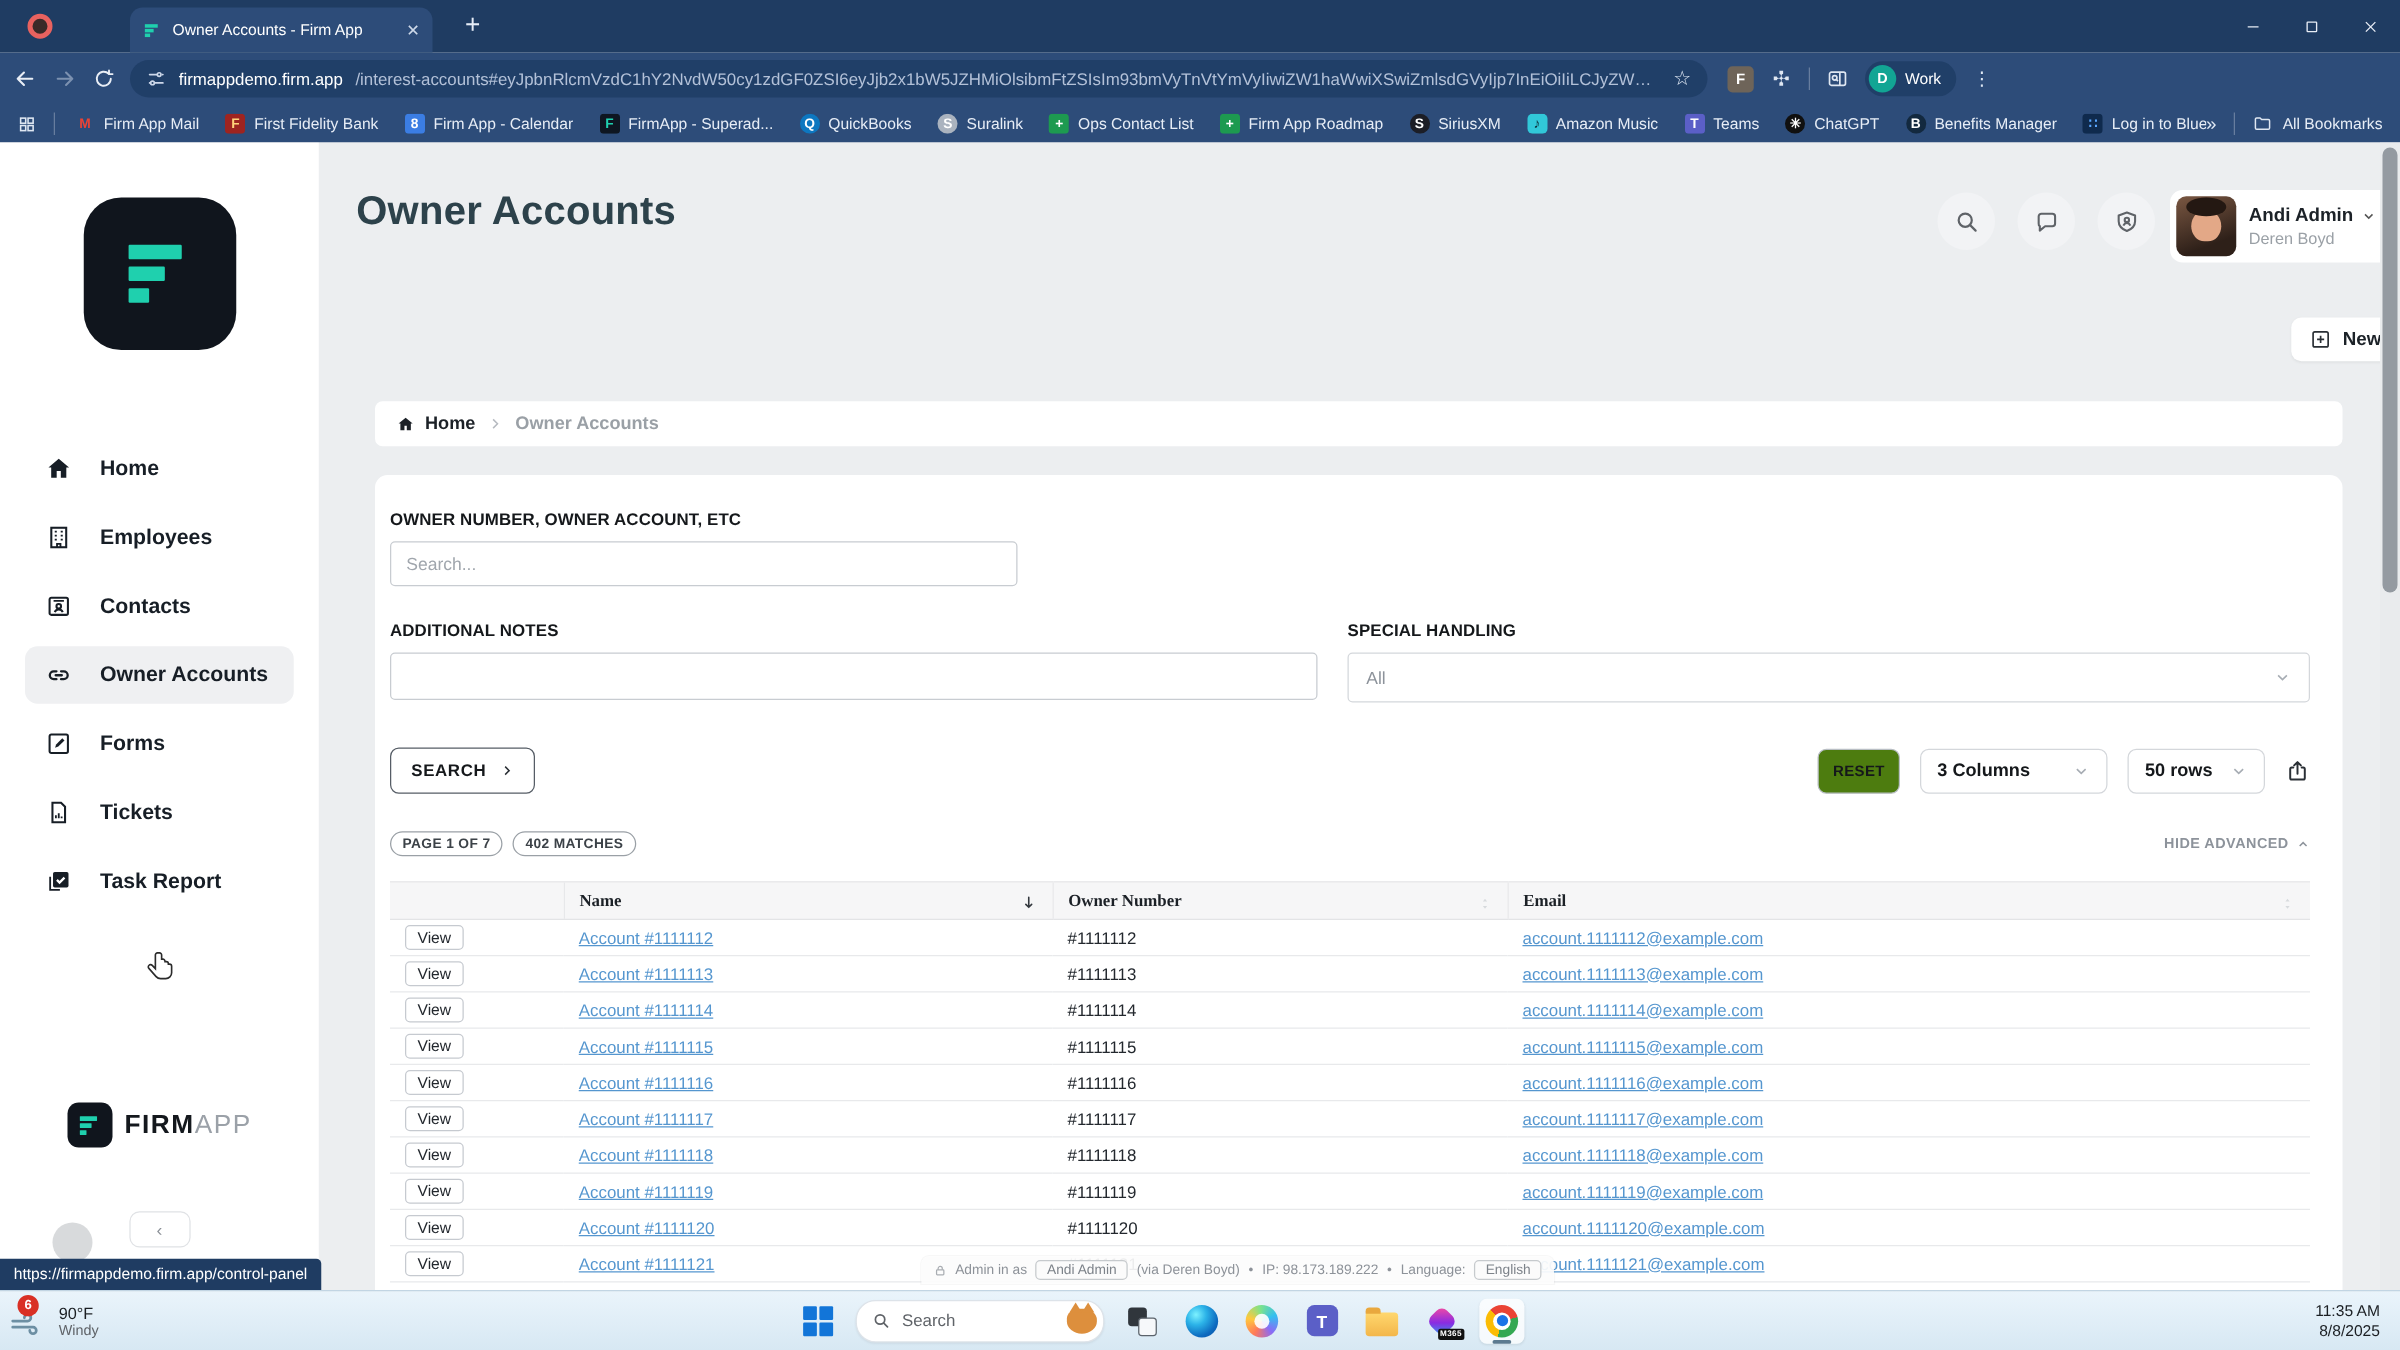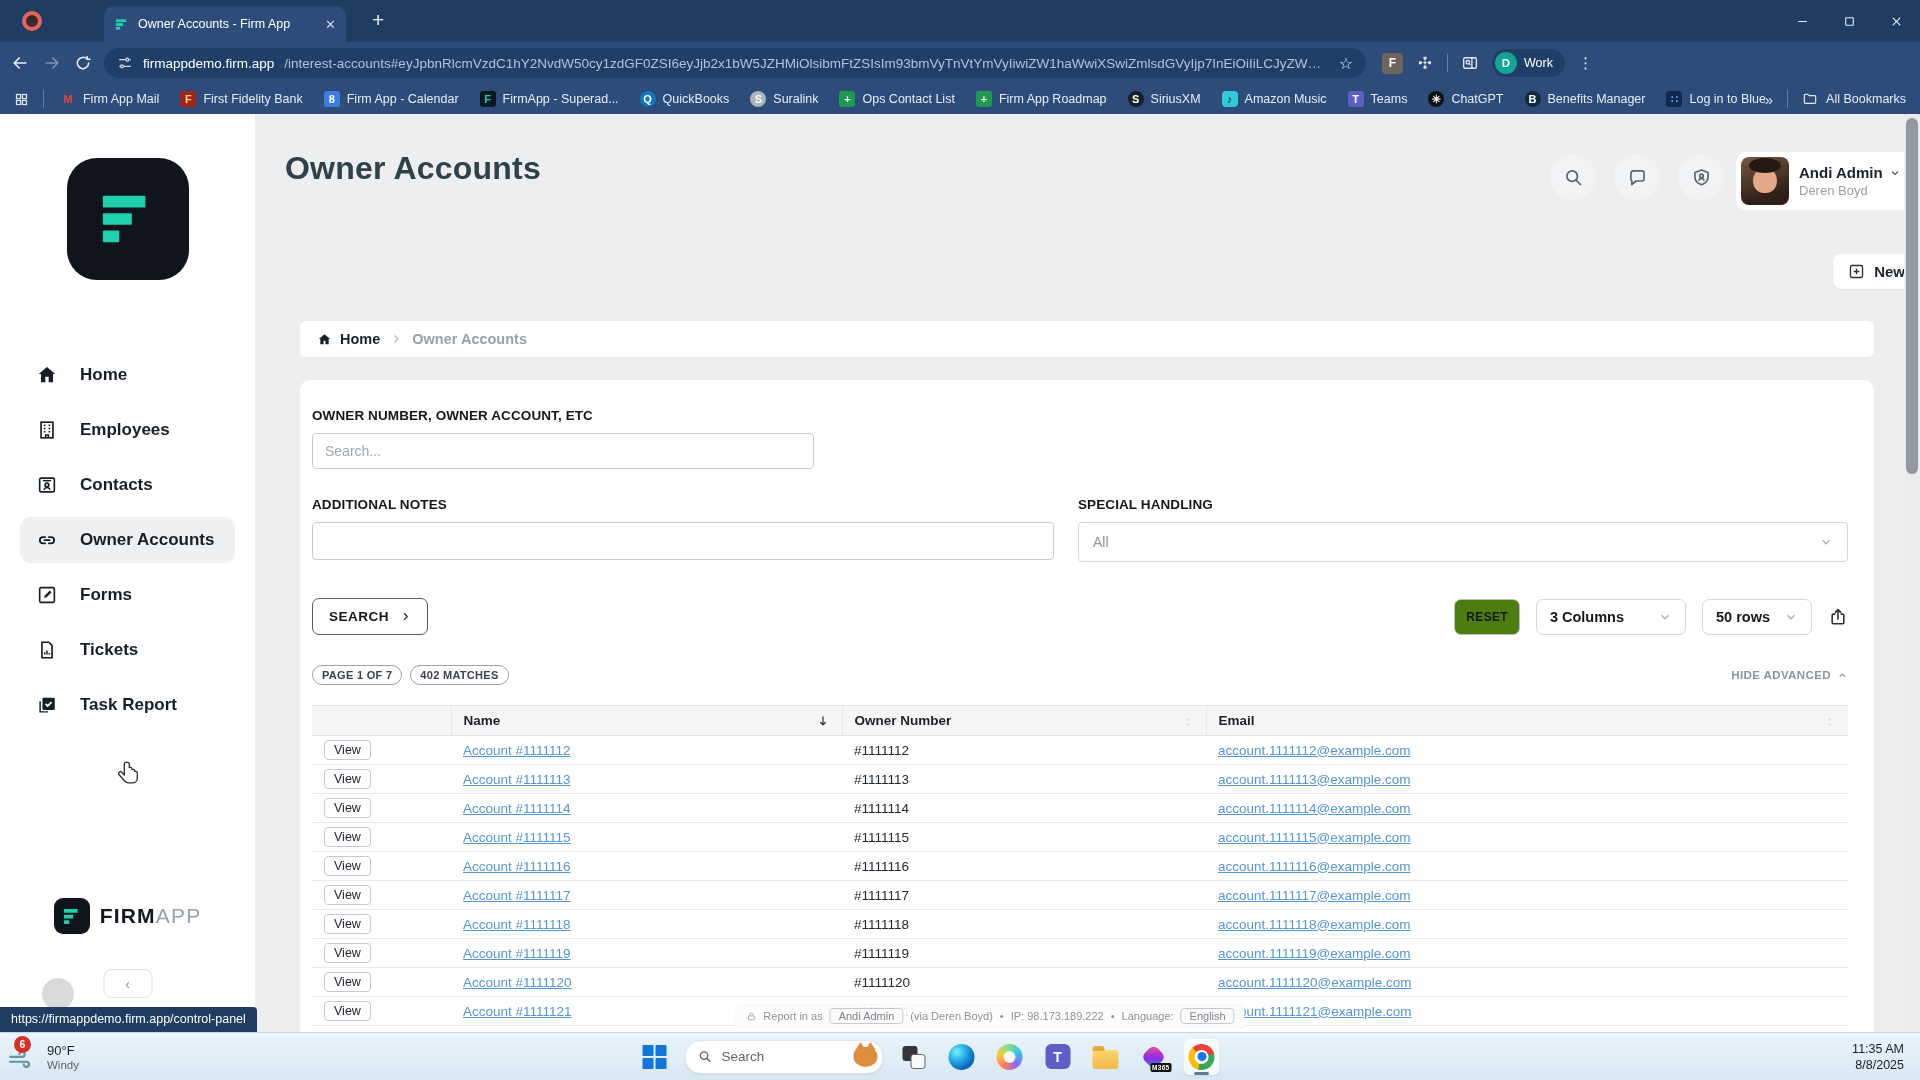--- a/index.html
+++ b/index.html
@@ -47,21 +47,21 @@
   #page{position:absolute;top:114px;left:0;right:0;bottom:48px;background:#eceef0;display:flex;overflow:hidden;}
   .sidebar{width:255px;background:#fff;flex:none;position:relative;z-index:5;}
   .side-logo{width:122px;height:122px;margin:44px auto 0;background:#10151d;border-radius:30px;
              display:flex;align-items:center;justify-content:center;}
   .nav{margin-top:72px;padding:0 20px;display:flex;flex-direction:column;gap:9px;}
   .nav-item{height:46px;display:flex;align-items:center;gap:22px;padding:0 16px;border-radius:10px;
             color:#171e26;font-size:17px;font-weight:700;cursor:pointer;}
   .nav-item .nico{width:22px;height:22px;color:#171e26;flex:none;}
   .nav-item.active{background:#eff0f2;}
   .nav-item.hovered{background:#f4f5f6;}
-  .side-foot{position:absolute;bottom:98px;left:0;right:0;display:flex;align-items:center;justify-content:center;gap:10px;}
+  .side-foot{position:absolute;bottom:114px;left:0;right:0;display:flex;align-items:center;justify-content:center;gap:10px;}
   .mini-logo{width:36px;height:36px;background:#10151d;border-radius:9px;display:flex;align-items:center;justify-content:center;}
   .brandword{font-size:21px;letter-spacing:1.2px;}
   .brandword b{color:#14181d;font-weight:800;}
   .brandword span{color:#9ba1a8;font-weight:400;}
   .collapse-btn{position:absolute;bottom:34px;left:50%;transform:translateX(-50%);width:47px;height:27px;
                 border:1px solid #e0e2e5;border-radius:8px;display:flex;align-items:center;justify-content:center;
                 color:#8b9097;background:#fff;font-size:14px;}
   .chat-fab{position:absolute;bottom:22px;left:42px;width:32px;height:32px;border-radius:50%;background:#d8dadc;}
 
   .main{flex:1;min-width:0;position:relative;padding:0 46px 0 30px;}
@@ -115,21 +115,21 @@
   .meta{display:flex;align-items:center;margin-top:30px;}
   .chip{border:1px solid #9aa0a6;border-radius:11px;padding:3px 9px;font-size:11px;font-weight:700;
         color:#3c4248;margin-right:8px;letter-spacing:.3px;}
   .hide-adv{margin-left:auto;font-size:11.5px;font-weight:700;color:#8d939b;letter-spacing:.4px;
             display:flex;gap:6px;align-items:center;cursor:pointer;}
   table{width:100%;border-collapse:collapse;margin-top:20px;font-size:13.5px;table-layout:fixed;}
   thead th{background:#f6f6f7;border-top:1px solid #e3e4e6;border-bottom:1px solid #e3e4e6;font-weight:700;
            color:#1c2127;text-align:left;height:30px;padding:0 12px;box-sizing:border-box;}
   thead th + th{border-left:1px solid #e7e8ea;}
   th.c-view{width:139px;} th.c-name{width:391px;} th.c-num{width:364px;}
-  .th-inner{display:flex;align-items:flex-end;}
+  .th-inner{display:flex;align-items:flex-end;font-family:Liberation Serif, serif;}
   .th-inner .sort{margin-left:auto;}
   tbody td{border-bottom:1px solid #e8e9eb;height:29px;padding:0 12px;box-sizing:border-box;}
   .view-btn{border:1px solid #c6cad0;border-radius:4px;background:#fff;font-size:12.5px;color:#23282e;
             padding:2px 9px;font-family:inherit;cursor:pointer;}
   a.lnk{color:#5596cf;text-decoration:underline;cursor:pointer;}
   td.numcell{color:#23282e;}
 
   .session-float{position:absolute;left:50%;bottom:5px;transform:translateX(-44%);background:rgba(252,252,252,.93);
                  border-radius:6px 6px 0 0;padding:3px 10px;display:flex;align-items:center;gap:7px;font-size:11px;
                  color:#8d9299;white-space:nowrap;z-index:20;box-shadow:0 0 0 1px rgba(0,0,0,.03);}
@@ -721,21 +721,21 @@
           </tbody>
       </table>
     </div>
   </div>
 
   <div class="session-float">
     <svg width="10" height="11" viewBox="0 0 24 24" fill="none" stroke="#a9adb2" stroke-width="2.4">
         <rect x="5" y="10.5" width="14" height="9.5" rx="1.5"></rect>
         <path d="M8 10.5V8a4 4 0 018 0v2.5"></path>
       </svg>
-    <span>Report in as</span>
+    <span>Admin in as</span>
     <span class="tok">Andi Admin</span>
     <span>(via Deren Boyd)</span>
     <span>•</span>
     <span>IP: 98.173.189.222</span>
     <span>•</span>
     <span>Language:</span>
     <span class="tok">English</span>
   </div>
 
   <div class="status-tip">https://firmappdemo.firm.app/control-panel</div>

